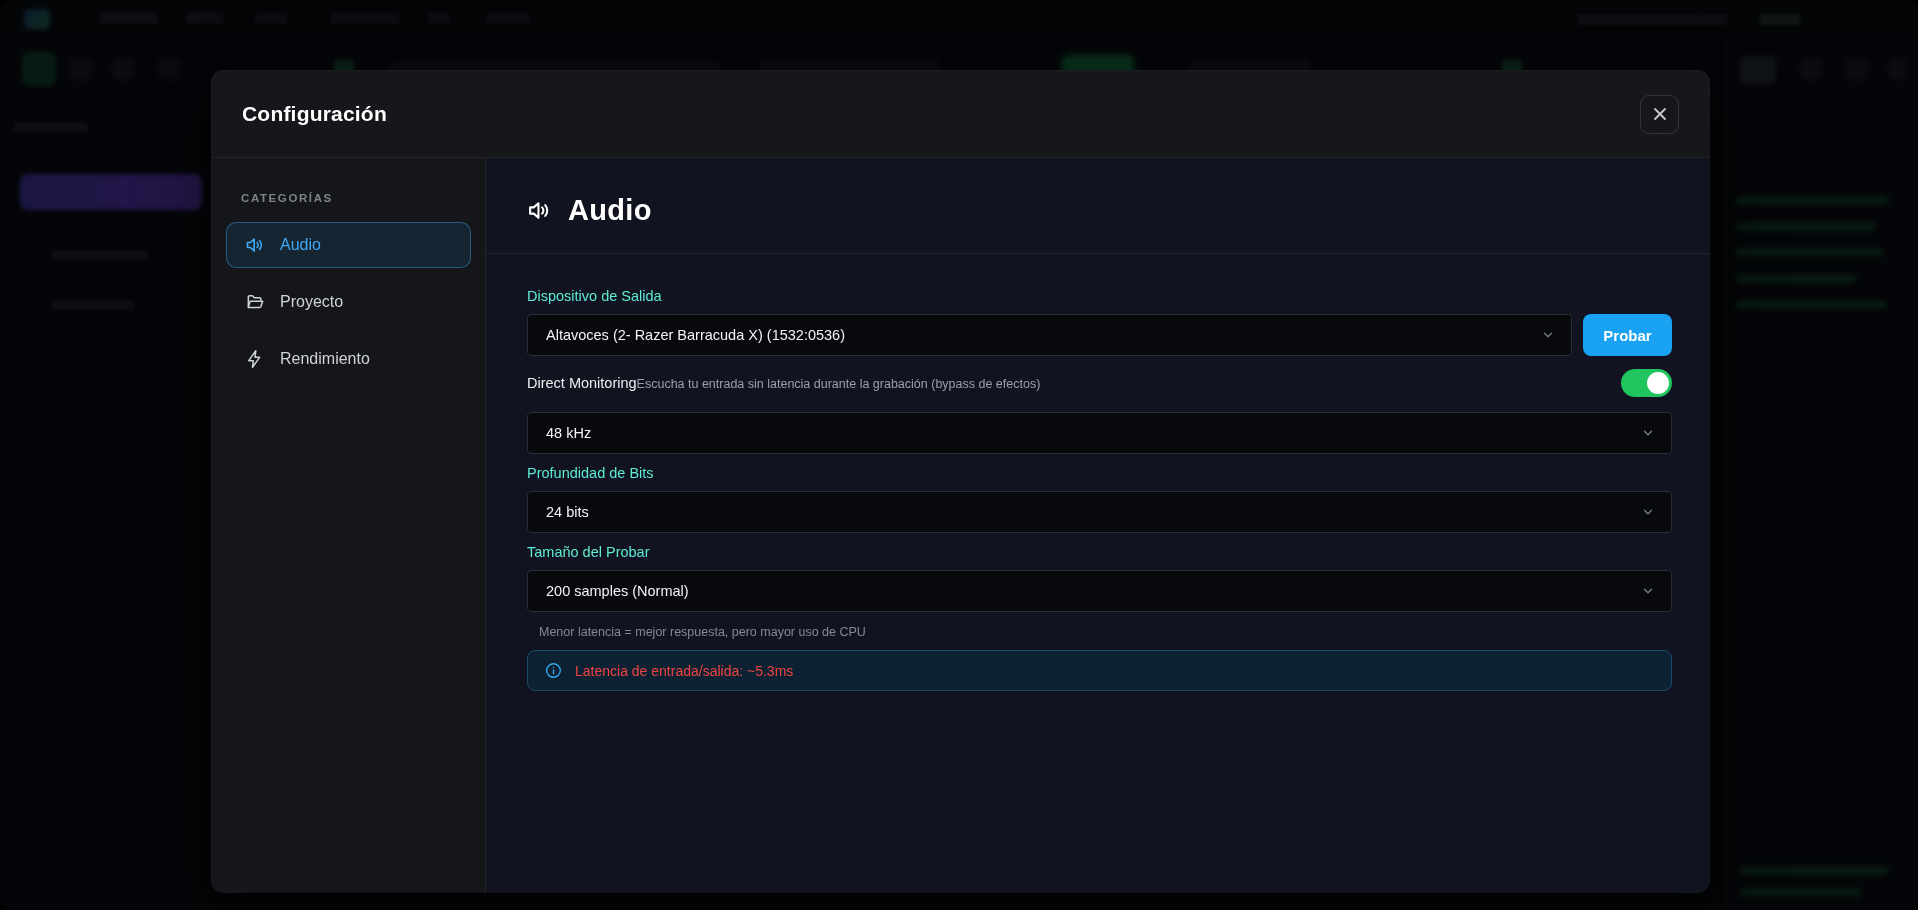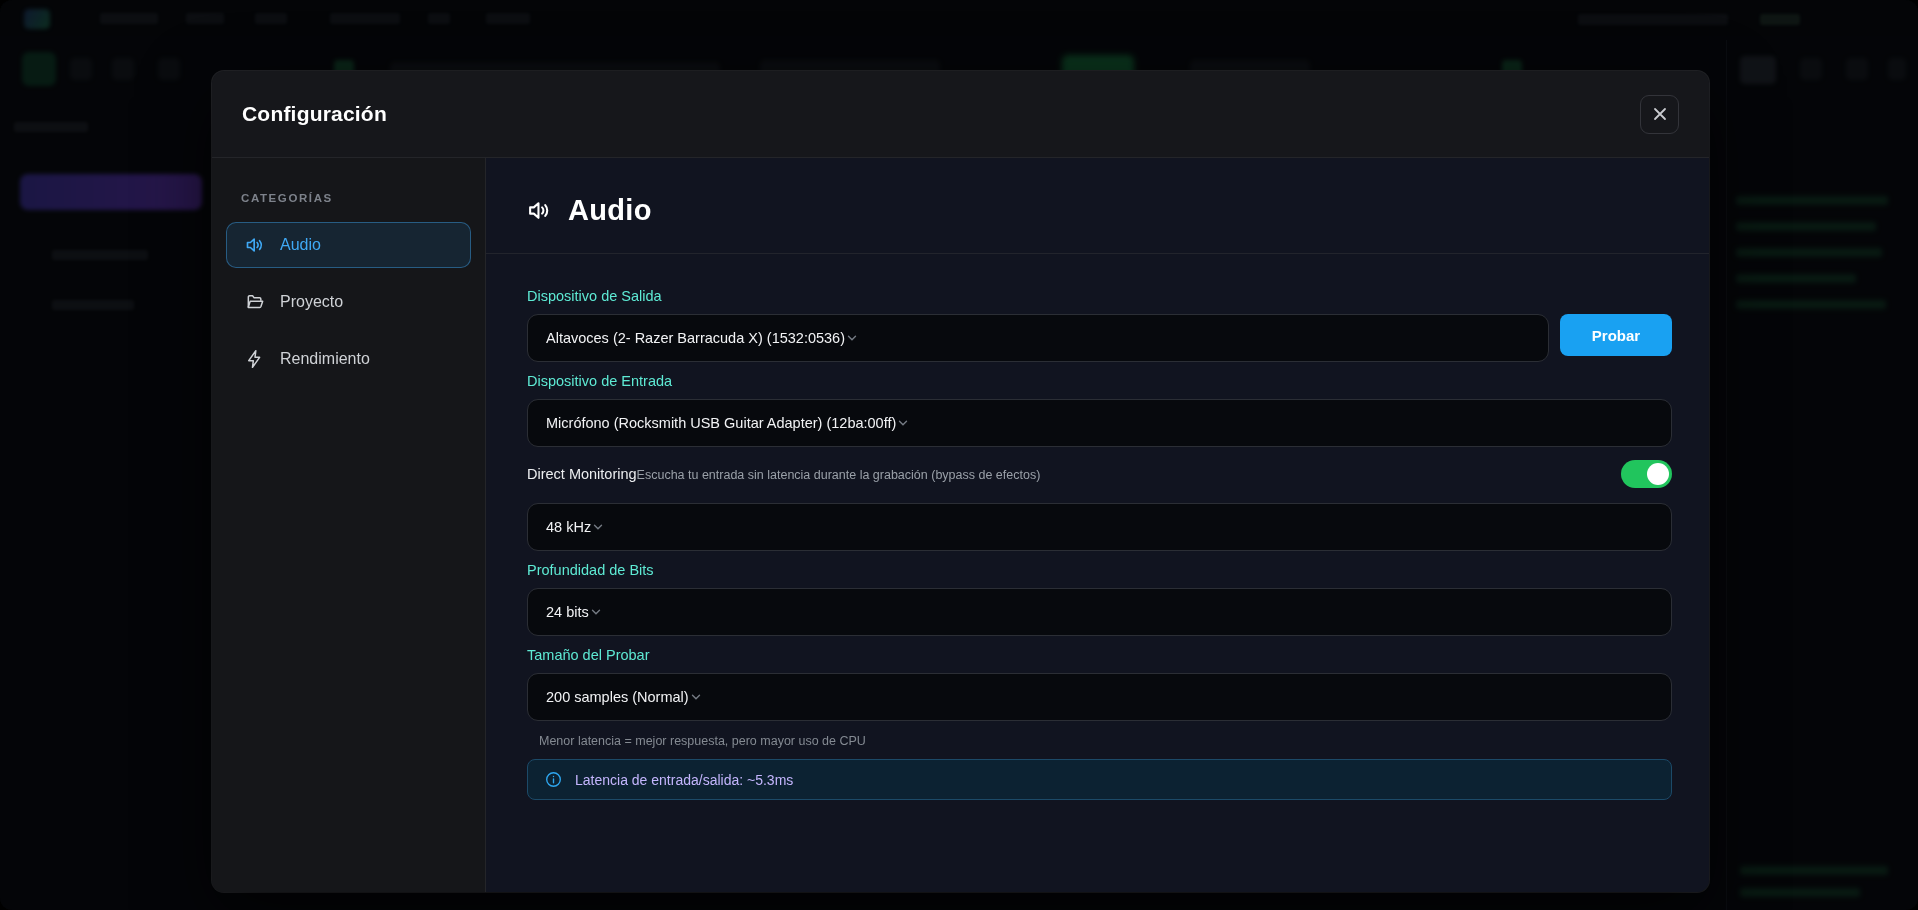--- a/index.html
+++ b/index.html
@@ -60,45 +60,45 @@
   .content { flex:1; background:#111420; display:flex; flex-direction:column; min-width:0; }
   .content-heading { padding:36px 40px 0 41px; display:flex; align-items:center; gap:16px;
     color:#ffffff; }
   .content-heading svg { width:25px; height:25px; }
   .content-heading h1 { font-size:29px; font-weight:bold; letter-spacing:.3px; }
   .heading-divider { height:1px; background:#22242c; margin-top:26px; }
   .form-area { padding:34px 37px 0 41px; }
 
   .field-label { font-size:14.5px; color:#5eead4; margin-bottom:10px; }
   .row { display:flex; gap:11px; }
-  .select { height:48px; background:#07090d; border:1px solid #2b2e35; border-radius:11px;
-    display:flex; align-items:center; padding:0 16px 0 18px;
+  .select { height:42px; background:#07090d; border:1px solid #2b2e35; border-radius:4px;
+    display:flex; align-items:center; justify-content:space-between; padding:0 16px 0 18px;
     color:#f2f3f5; font-size:14.5px; cursor:pointer; flex:1; min-width:0; }
   .select .chev { color:#757b84; display:flex; }
   .select .chev svg { width:14px; height:14px; }
   .field { margin-bottom:11px; }
 
-  .test-btn { width:112px; height:42px; flex:0 0 auto; border:none; border-radius:8px;
+  .test-btn { width:89px; height:42px; flex:0 0 auto; border:none; border-radius:8px;
     background:#19a1f2; color:#ffffff; font-size:15px; font-weight:bold; cursor:pointer;
     font-family:"Liberation Sans", sans-serif; }
 
   .dm-row { display:flex; align-items:center; justify-content:space-between;
     margin:13px 0 15px 0; }
   .dm-label { font-size:14.5px; color:#eceef0; }
   .dm-desc { font-size:12.5px; color:#9aa0a8; }
   .toggle { width:51px; height:28px; border-radius:14px; background:#21c55d; position:relative;
     cursor:pointer; flex:0 0 auto; }
   .toggle .knob { position:absolute; top:3px; right:3px; width:22px; height:22px;
     border-radius:50%; background:#ffffff; }
 
   .hint { font-size:12.5px; color:#848a92; margin:13px 0 11px 12px; }
   .info-box { height:41px; border-radius:8px; background:#0c2232; border:1px solid #1c4a68;
     display:flex; align-items:center; gap:13px; padding:0 17px; }
   .info-box svg { width:17px; height:17px; color:#2ea7f0; flex:0 0 auto; }
-  .info-text { font-size:14px; color:#c4b5fd; }
+  .info-text { font-size:14px; color:#ef4444; }
 </style>
 </head>
 <body>
 
 <div class="app">
 
   <div class="bg">
     <div class="bg-topbar"></div>
     <div class="bg-logo"></div>
     <div class="bg-menu-item" style="left:100px;width:58px;"></div>
@@ -214,31 +214,20 @@
                 <span class="chev">
                   <svg viewBox="0 0 16 16" fill="none" stroke="currentColor" stroke-width="1.6" stroke-linecap="round">
                       <path d="M4 6l4 4 4-4"></path>
                     </svg>
                 </span>
               </div>
               <button class="test-btn">Probar</button>
             </div>
           </div>
 
-          <div class="field">
-            <div class="field-label">Dispositivo de Entrada</div>
-            <div class="select">
-              <span>Micrófono (Rocksmith USB Guitar Adapter) (12ba:00ff)</span>
-              <span class="chev">
-                <svg viewBox="0 0 16 16" fill="none" stroke="currentColor" stroke-width="1.6" stroke-linecap="round">
-                    <path d="M4 6l4 4 4-4"></path>
-                  </svg>
-              </span>
-            </div>
-          </div>
 
           <div class="dm-row">
             <div>
               <span class="dm-label">Direct Monitoring</span><span class="dm-desc">Escucha tu entrada sin latencia durante la grabación (bypass de efectos)</span>
             </div>
             <div class="toggle">
               <div class="knob"></div>
             </div>
           </div>
 

